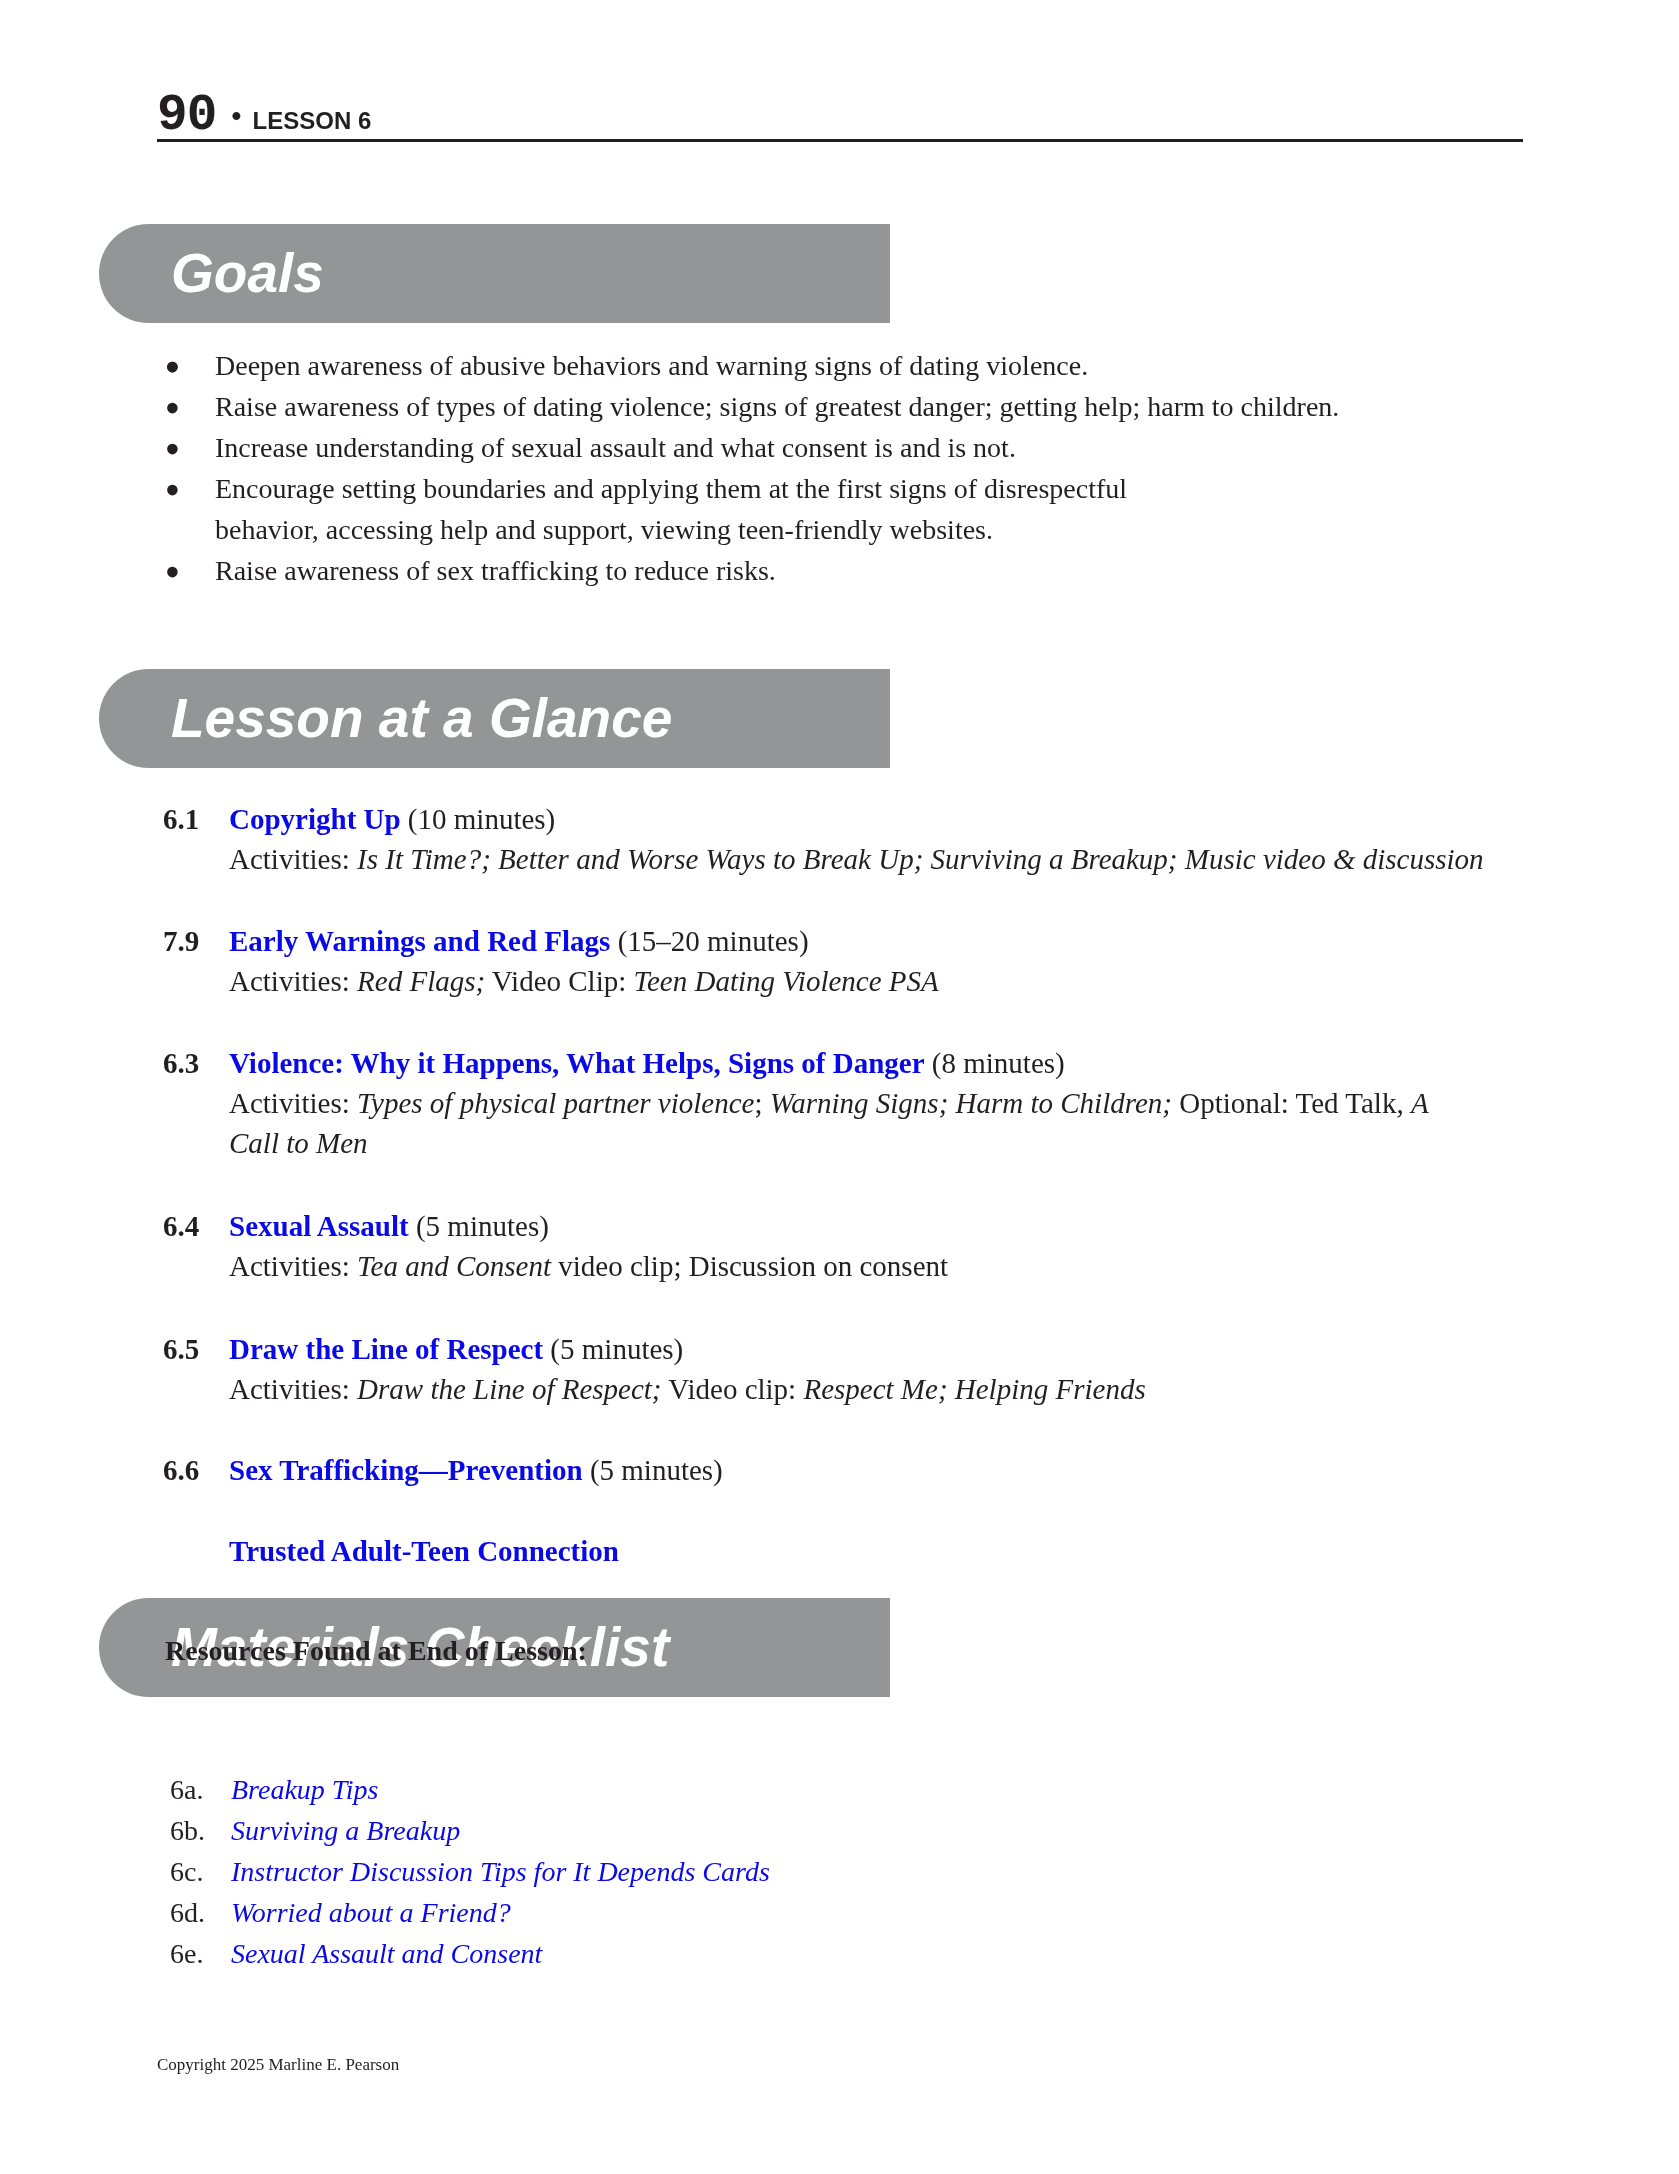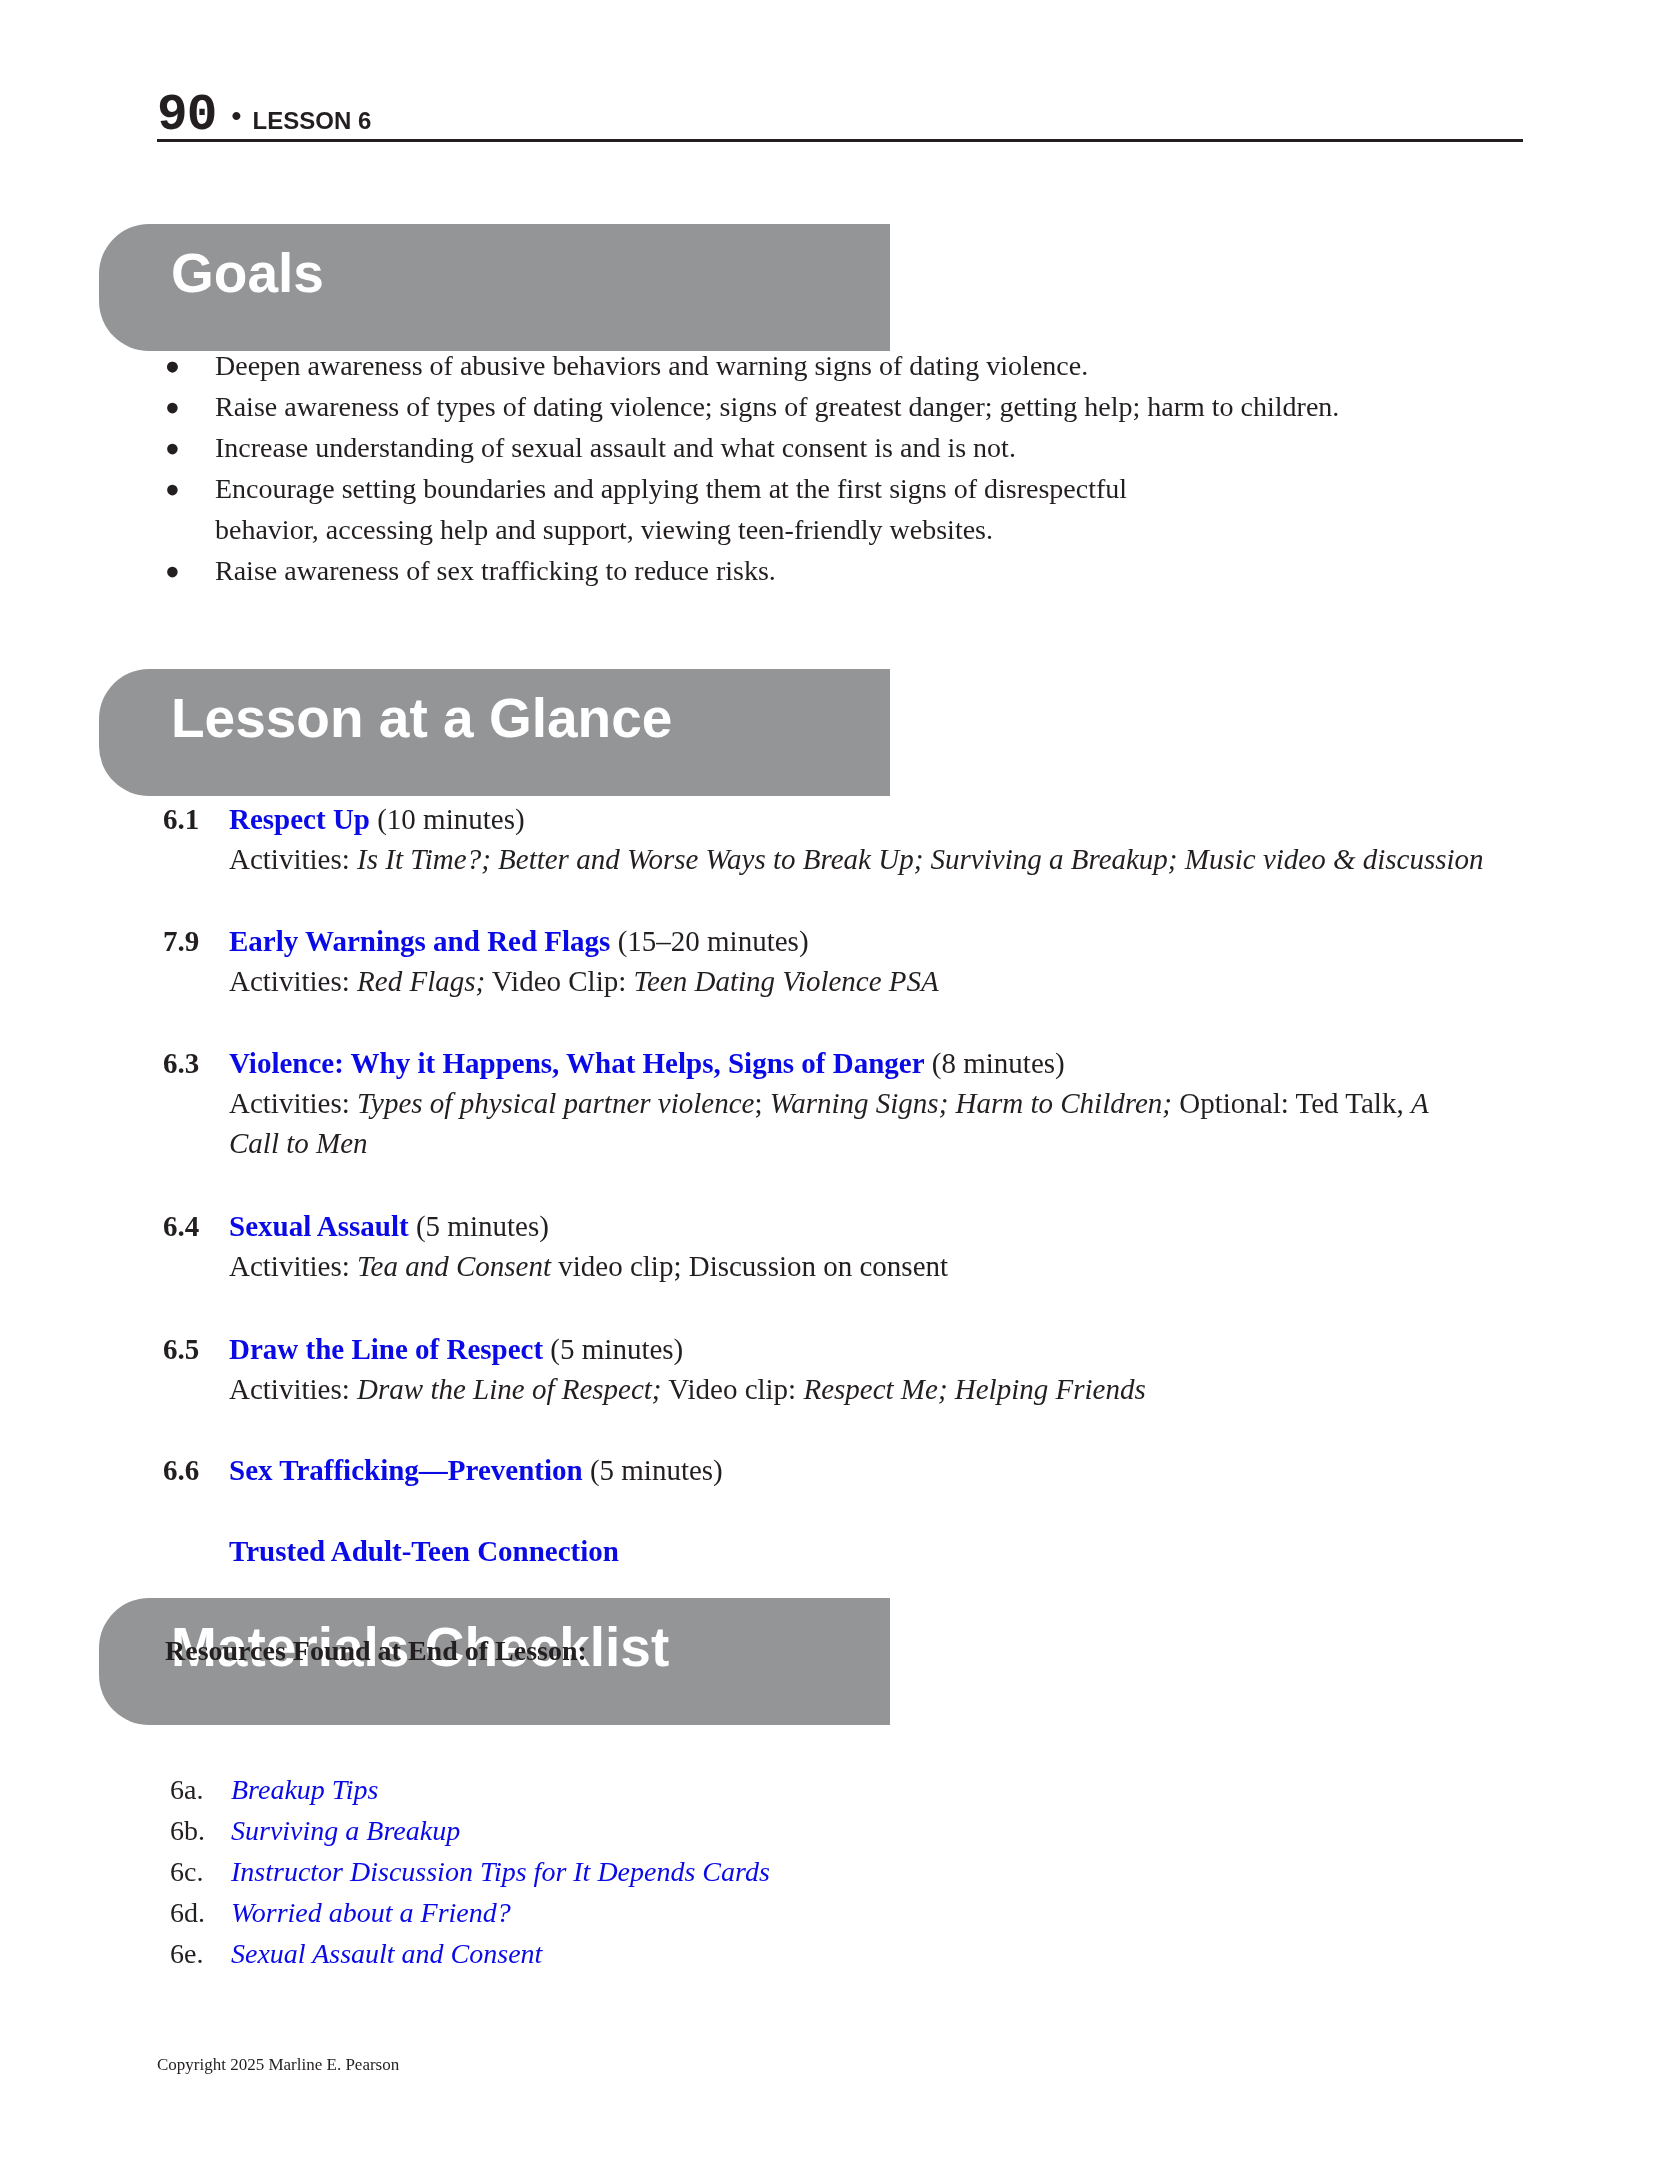--- a/index.html
+++ b/index.html
@@ -8,22 +8,22 @@
   .abs { position: absolute; }
 
   
   .hdr { left: 157px; top: 87px; white-space: nowrap; font-family: "Liberation Sans", sans-serif; font-weight: bold; color: #231f20; }
   .hdr .num { font-size: 51px; letter-spacing: -0.9px; font-family: Liberation Mono, monospace; }
   .hdr .dot { font-size: 28px; margin: 0 11.3px 0 15px; position: relative; top: -3.8px; }
   .hdr .lesson { font-size: 24px; }
   .rule { left: 157px; top: 139px; width: 1366px; height: 2.8px; background: #231f20; }
 
   
-  .banner { left: 99px; width: 791px; height: 127px; background: #949597;
-            border-radius: 50px 0 0 50px; }
+  .banner { left: 99px; width: 791px; height: 99px; background: #949597;
+            border-radius: 50px 0 0 50px; font-style: italic; }
   .banner span { position: absolute; left: 72px; top: 17px; color: #ffffff;
                  font-family: "Liberation Sans", sans-serif; font-weight: bold; font-size: 55px; white-space: nowrap; }
 
   
   .goals { left: 165px; top: 345px; width: 1365px; margin: 0; padding: 0; list-style: none; font-size: 28px; line-height: 41px; }
   .goals li { position: relative; padding-left: 50px; }
   .goals li .b { position: absolute; left: 0; top: 0; font-size: 24.5px; }
 
   
   .item { left: 163px; width: 1375px; font-size: 29px; line-height: 40px; }
@@ -61,21 +61,21 @@
   <li><span class="b">●</span><span>Raise awareness of sex trafficking to reduce risks.</span></li>
 </ul>
 
 <div class="abs banner" style="top:669px">
   <span>Lesson at a Glance</span>
 </div>
 
 <div class="abs item" style="top:799px">
   <span class="no">6.1</span>
   <div class="body">
-    <div><a class="link">Respect Up</a> <span>(10 minutes)</span></div>
+    <div><a class="link">Copyright Up</a> <span>(10 minutes)</span></div>
     <div><span>Activities:</span> <span class="it">Is It Time?; Better and Worse Ways to Break Up; Surviving a Breakup; Music video &amp; discussion</span></div>
   </div>
 </div>
 
 <div class="abs item" style="top:921px">
   <span class="no">7.9</span>
   <div class="body">
     <div><a class="link">Early Warnings and Red Flags</a> <span>(15–20 minutes)</span></div>
     <div><span>Activities:</span> <span class="it">Red Flags;</span><span> Video Clip: </span><span class="it">Teen Dating Violence PSA</span></div>
   </div>

